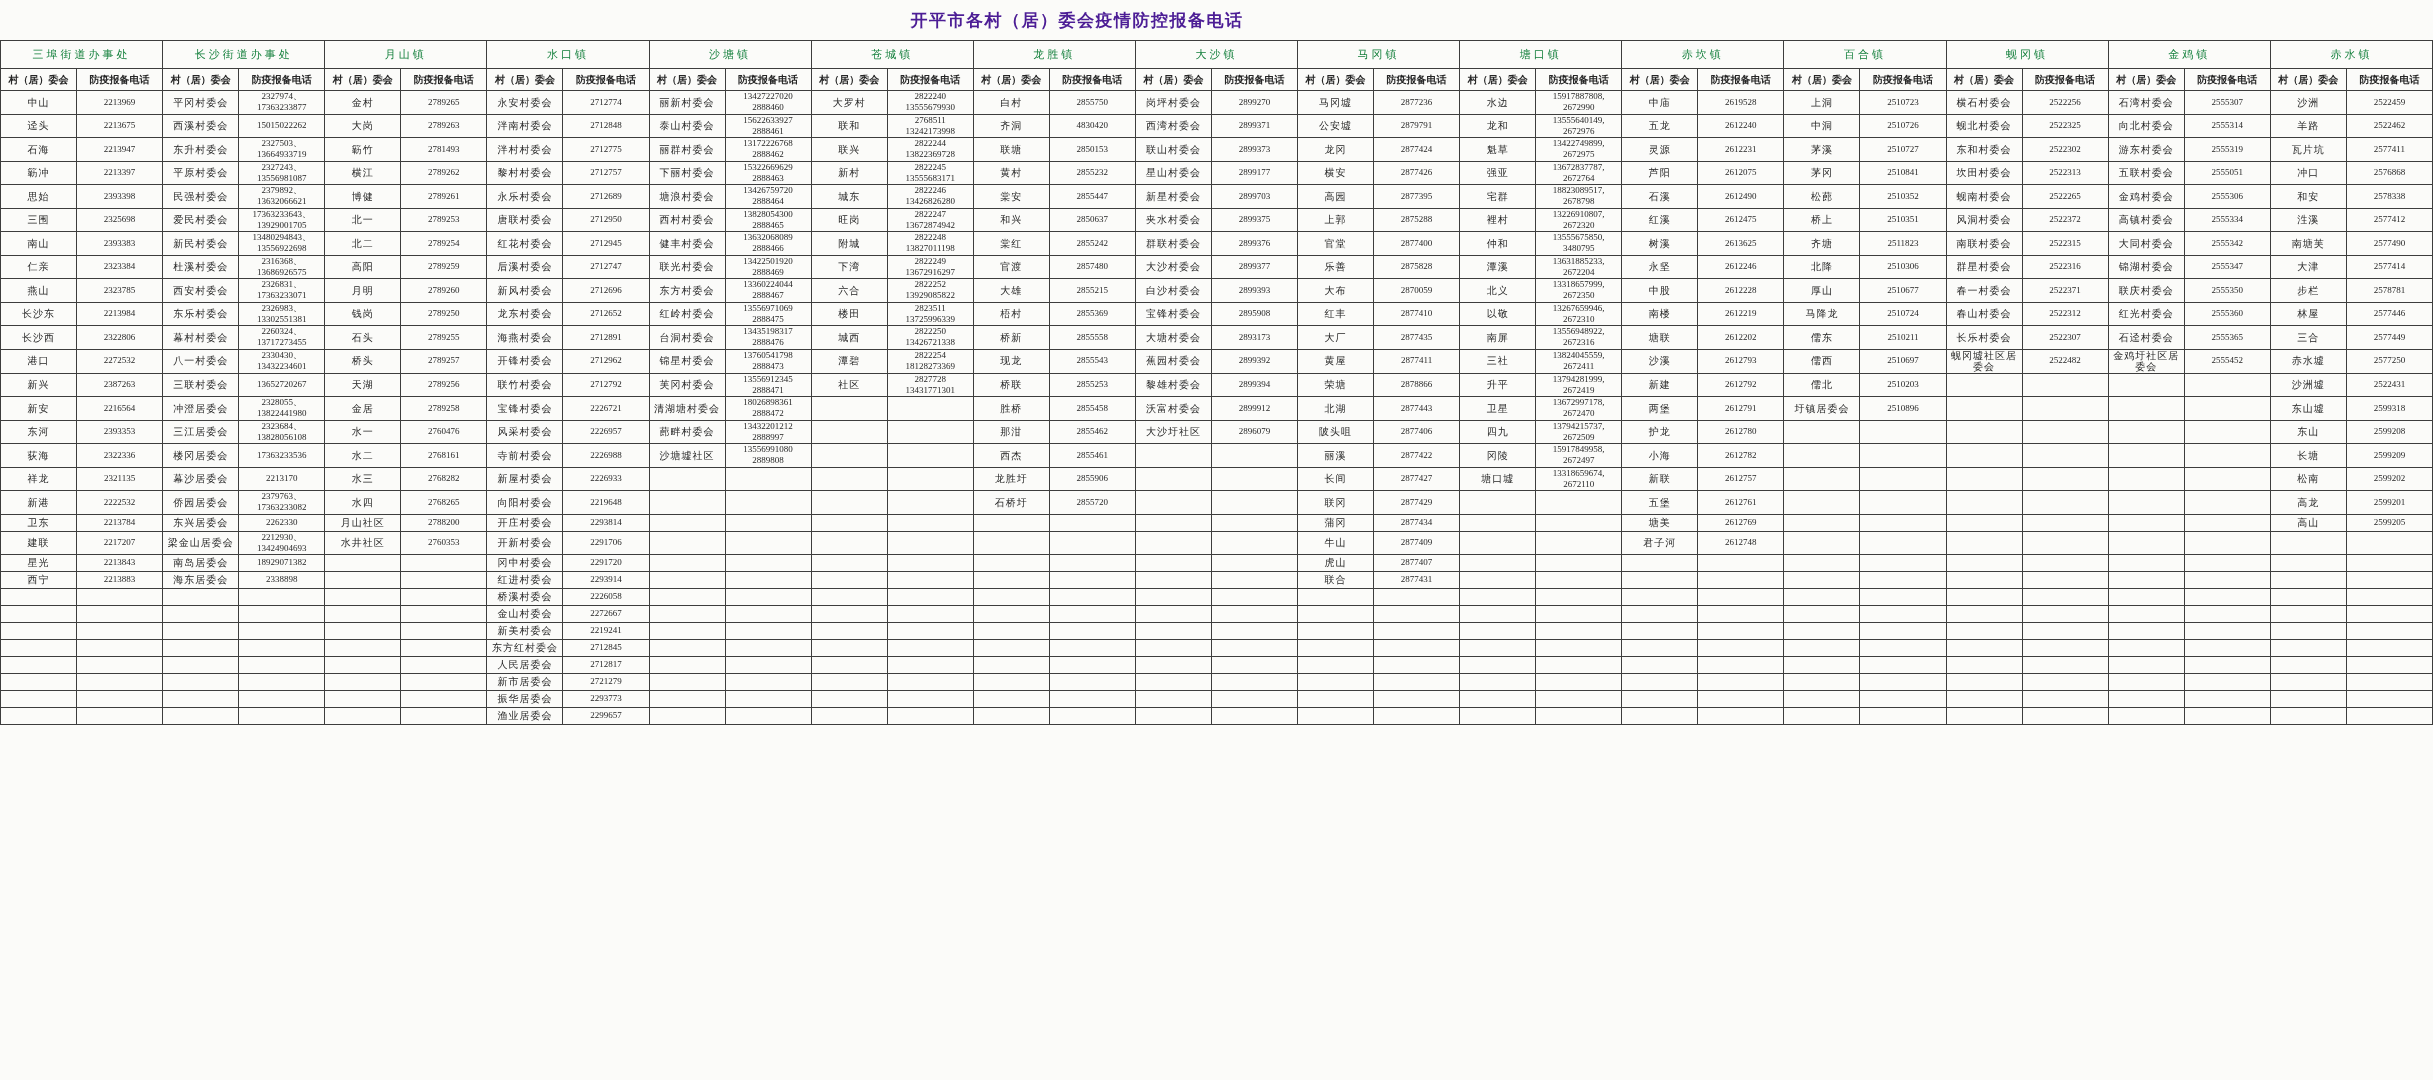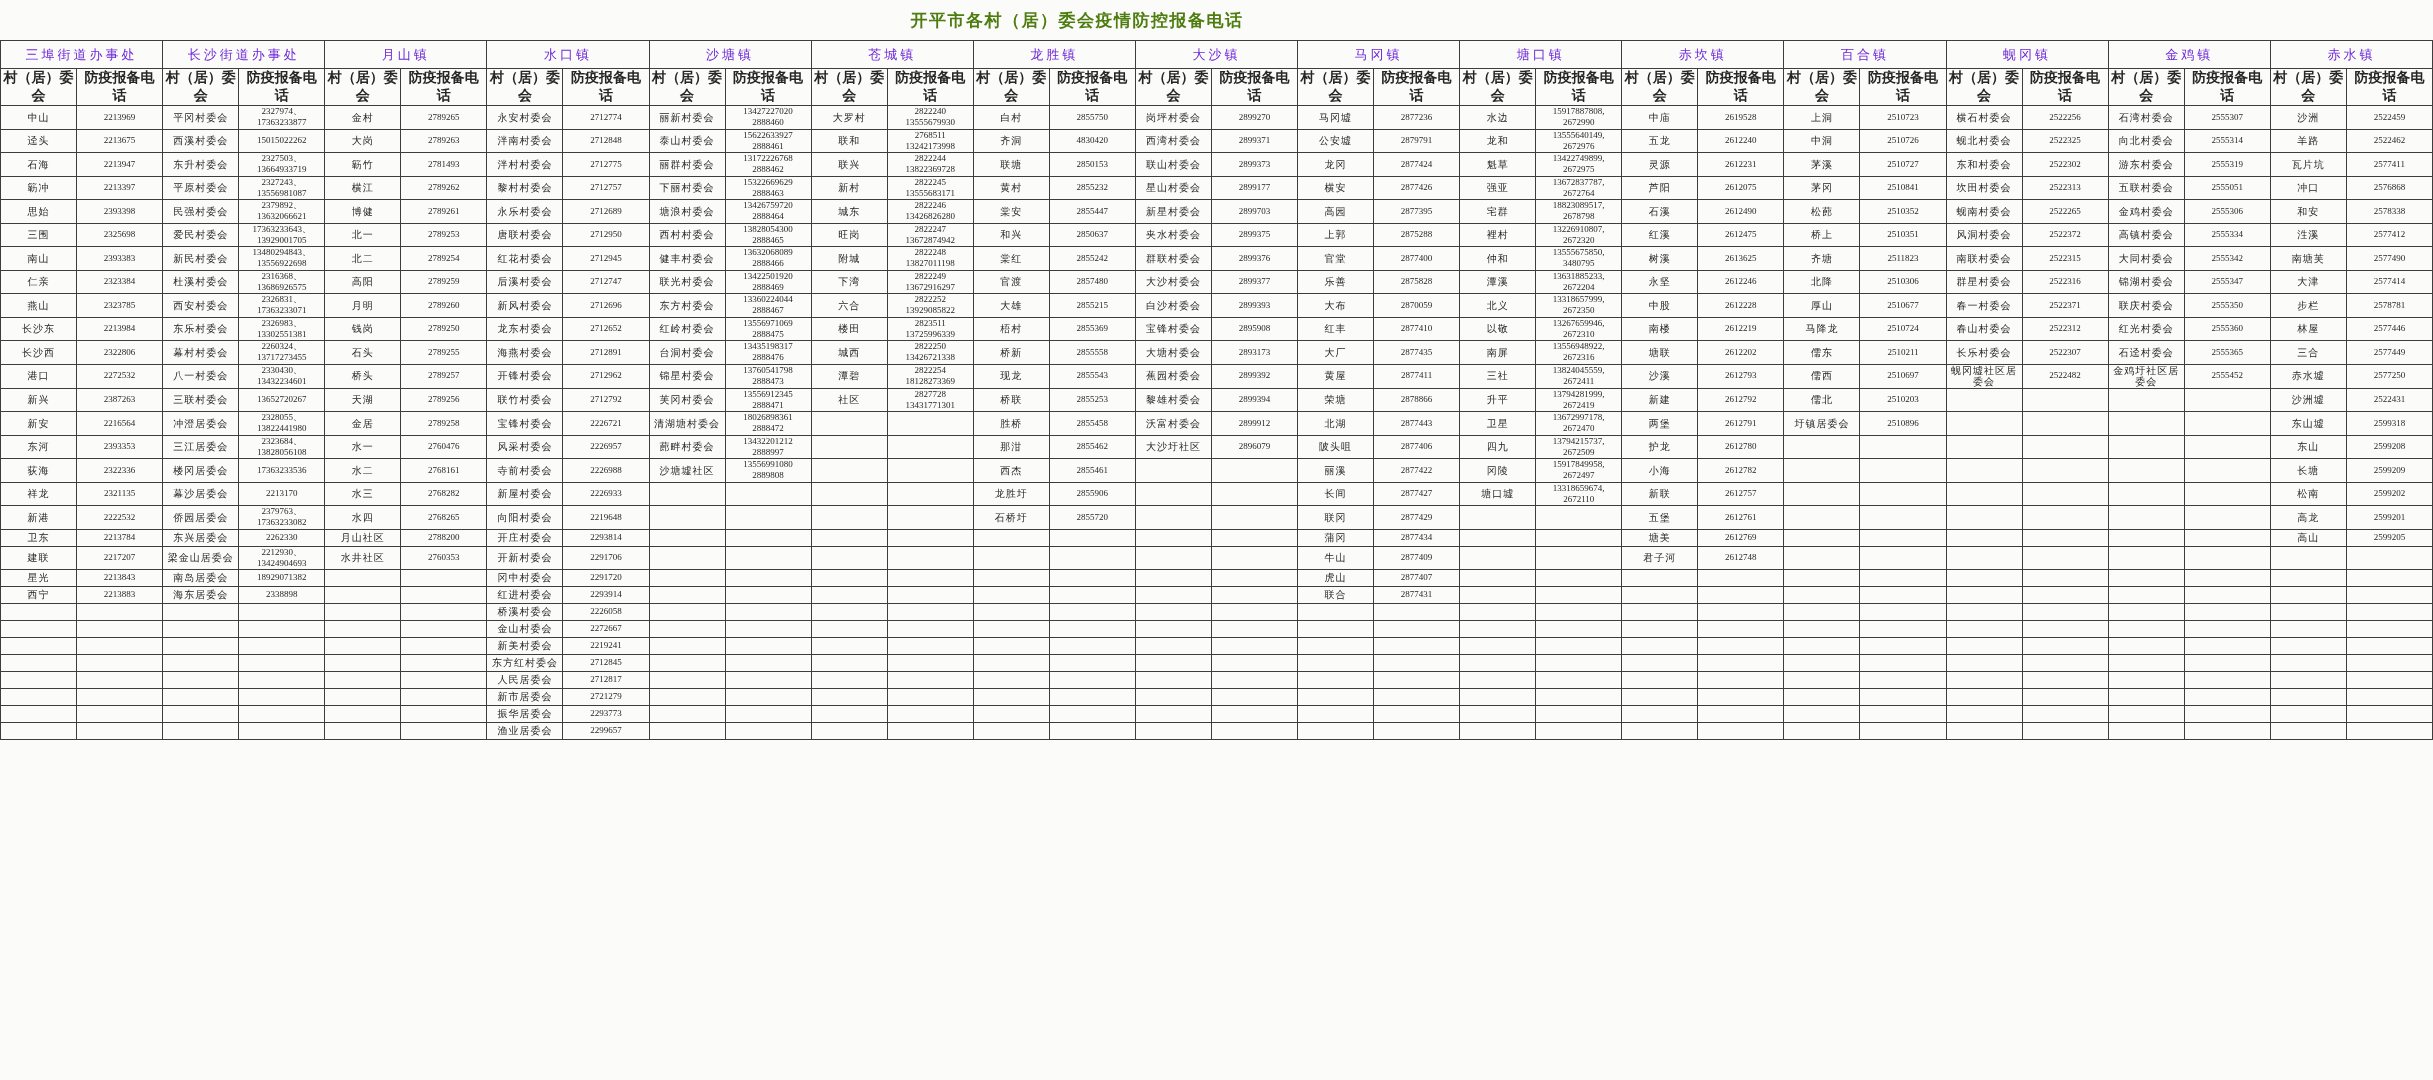--- a/index.html
+++ b/index.html
@@ -4,35 +4,35 @@
 <style>
   html,body{margin:0;padding:0}
   body{
     width:2433px;height:1080px;overflow:hidden;
     background:#fbfbf9;color:#262626;
     font-family:"Liberation Serif","DejaVu Serif",serif;
   }
   .title-bar{
     width:2154px;height:40px;
     display:flex;align-items:center;justify-content:center;
-    font-size:17px;font-weight:bold;letter-spacing:1.5px;color:#4d7c0f;
+    font-size:17px;font-weight:bold;letter-spacing:1.5px;color:#4c1d95;
   }
   table{
     border-collapse:collapse;table-layout:fixed;width:2433px;
     background:#fbfbf9;
   }
   col.col-name{width:76px}
   col.col-phone{width:86px}
   th,td{
     border:1px solid #3d3d3d;
     text-align:center;vertical-align:middle;
     overflow:hidden;padding:0 1px;
   }
-  th.town{height:27px;font-size:13px;font-weight:normal;letter-spacing:3px;color:#6d28d9}
-  th.sub{height:21px;font-size:14px;font-weight:bold;letter-spacing:0}
+  th.town{height:27px;font-size:11px;font-weight:normal;letter-spacing:3px;color:#15803d}
+  th.sub{height:21px;font-size:10px;font-weight:bold;letter-spacing:0}
   tbody tr{height:17px}
   td.name{font-size:10px;letter-spacing:1px;line-height:1.15}
   td.phone{font-size:9px;white-space:pre-line;line-height:1.25;letter-spacing:0}
 </style>
 </head>
 <body>
 
 <div class="title-bar">开平市各村（居）委会疫情防控报备电话</div>
 
 <table>

